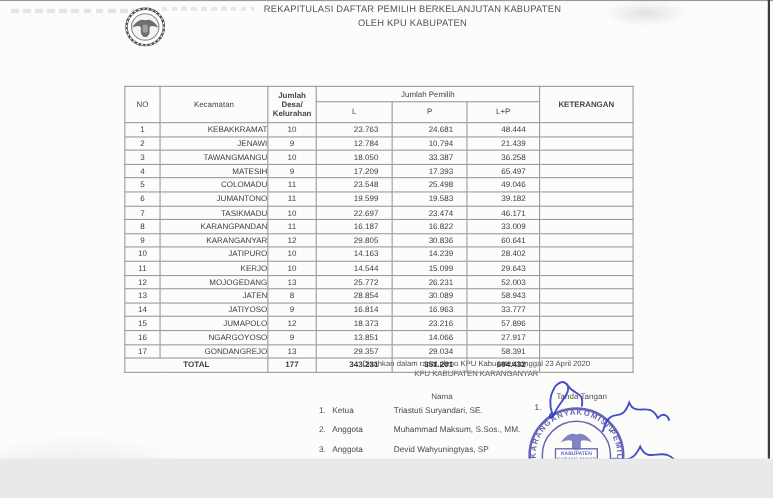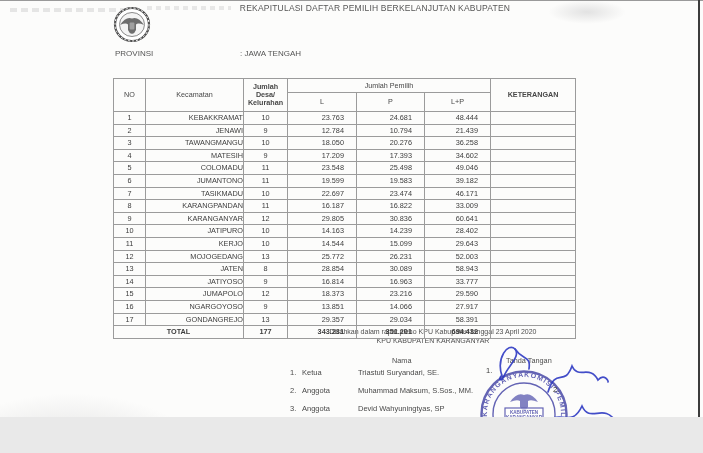--- a/index.html
+++ b/index.html
@@ -71,26 +71,24 @@
   <svg class="logo" width="44" height="40" viewBox="0 0 44 40">
     <ellipse cx="22" cy="19.5" rx="17" ry="16.5" fill="#ffffff" stroke="#4e4e4e" stroke-width="2.2"></ellipse>
     <ellipse cx="22" cy="19.5" rx="17" ry="16.5" fill="none" stroke="#ffffff" stroke-width="1" stroke-dasharray="2,2"></ellipse>
     <ellipse cx="22" cy="19.5" rx="12.5" ry="12" fill="#f4f4f4" stroke="#8a8a8a" stroke-width="1"></ellipse>
     <path d="M10,20 Q16,11 22,13.5 Q28,11 34,20 Q28,17.5 26,19.5 L26,25 Q24,29.5 22,28.5 Q20,29.5 18,25 L18,19.5 Q16,17.5 10,20 Z" fill="#6e6e6e"></path>
     <rect x="19.6" y="17.5" width="4.8" height="7" rx="1" fill="#a0a0a0"></rect>
   </svg>
 
   <div class="title-block">
     <p>REKAPITULASI DAFTAR PEMILIH BERKELANJUTAN KABUPATEN</p>
+    <p>OLEH KPU KABUPATEN</p>
   </div>
 
   <div class="meta-block">
-    <div>
-      <span class="meta-label">PROVINSI</span><span>: JAWA TENGAH</span>
-    </div>
   </div>
 
   <div class="table-wrap">
     <table>
       <colgroup>
         <col style="width:32px">
           <col style="width:98px">
           <col style="width:44px">
         <col style="width:69px">
           <col style="width:68px">
@@ -130,32 +128,32 @@
       <td class="num">10.794</td>
       <td class="num">21.439</td>
       <td></td>
     </tr>
 
     <tr>
       <td class="ctr">3</td>
       <td class="kec">TAWANGMANGU</td>
       <td class="ctr">10</td>
       <td class="num">18.050</td>
-      <td class="num">20.276</td>
+      <td class="num">33.387</td>
       <td class="num">36.258</td>
       <td></td>
     </tr>
 
     <tr>
       <td class="ctr">4</td>
       <td class="kec">MATESIH</td>
       <td class="ctr">9</td>
       <td class="num">17.209</td>
       <td class="num">17.393</td>
-      <td class="num">34.602</td>
+      <td class="num">65.497</td>
       <td></td>
     </tr>
 
     <tr>
       <td class="ctr">5</td>
       <td class="kec">COLOMADU</td>
       <td class="ctr">11</td>
       <td class="num">23.548</td>
       <td class="num">25.498</td>
       <td class="num">49.046</td>
@@ -251,21 +249,21 @@
       <td class="num">33.777</td>
       <td></td>
     </tr>
 
     <tr>
       <td class="ctr">15</td>
       <td class="kec">JUMAPOLO</td>
       <td class="ctr">12</td>
       <td class="num">18.373</td>
       <td class="num">23.216</td>
-      <td class="num">29.590</td>
+      <td class="num">57.896</td>
       <td></td>
     </tr>
 
     <tr>
       <td class="ctr">16</td>
       <td class="kec">NGARGOYOSO</td>
       <td class="ctr">9</td>
       <td class="num">13.851</td>
       <td class="num">14.066</td>
       <td class="num">27.917</td>

